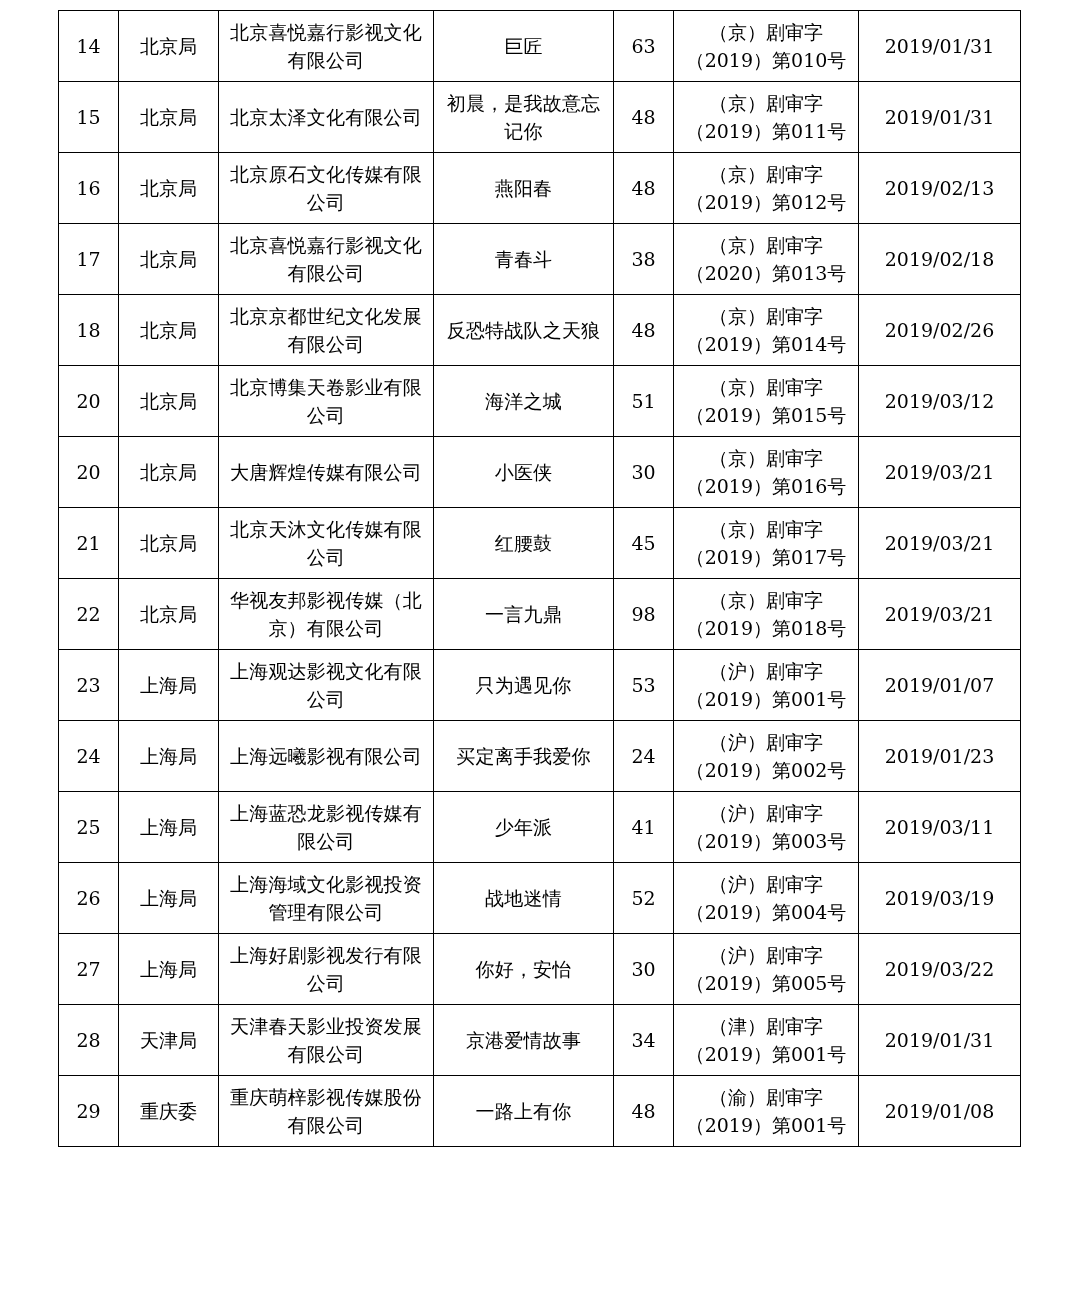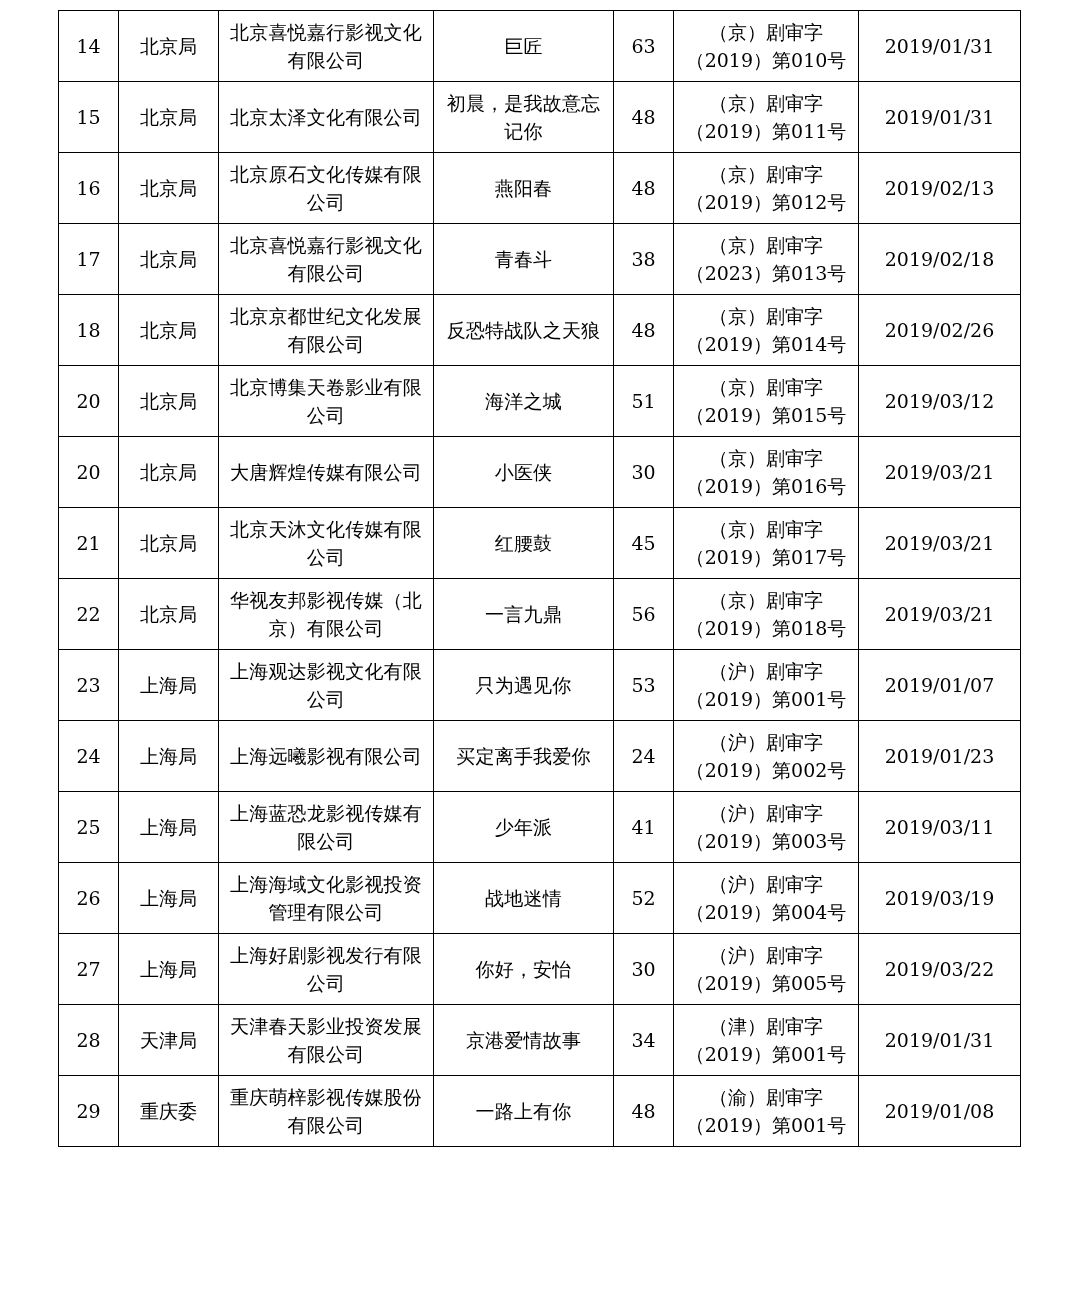--- a/index.html
+++ b/index.html
@@ -107,21 +107,21 @@
         <td class="date-cell">2019/02/13</td>
       </tr>
       <tr class="row-tall">
         <td class="index-cell">17</td>
         <td class="bureau-cell">北京局</td>
         <td class="company-cell">北京喜悦嘉行影视文化有限公司</td>
         <td class="title-cell">青春斗</td>
         <td class="eps-cell">38</td>
         <td class="permit-cell">
           <span class="permit-line1">（京）剧审字</span>
-          <span class="permit-line2">（2023）第013号</span>
+          <span class="permit-line2">（2020）第013号</span>
         </td>
         <td class="date-cell">2019/02/18</td>
       </tr>
       <tr class="row-tall">
         <td class="index-cell">18</td>
         <td class="bureau-cell">北京局</td>
         <td class="company-cell">北京京都世纪文化发展有限公司</td>
         <td class="title-cell">反恐特战队之天狼</td>
         <td class="eps-cell">48</td>
         <td class="permit-cell">
@@ -164,21 +164,21 @@
           <span class="permit-line1">（京）剧审字</span>
           <span class="permit-line2">（2019）第017号</span>
         </td>
         <td class="date-cell">2019/03/21</td>
       </tr>
       <tr class="row-tall">
         <td class="index-cell">22</td>
         <td class="bureau-cell">北京局</td>
         <td class="company-cell">华视友邦影视传媒（北京）有限公司</td>
         <td class="title-cell">一言九鼎</td>
-        <td class="eps-cell">56</td>
+        <td class="eps-cell">98</td>
         <td class="permit-cell">
           <span class="permit-line1">（京）剧审字</span>
           <span class="permit-line2">（2019）第018号</span>
         </td>
         <td class="date-cell">2019/03/21</td>
       </tr>
       <tr class="row-tall">
         <td class="index-cell">23</td>
         <td class="bureau-cell">上海局</td>
         <td class="company-cell">上海观达影视文化有限公司</td>

